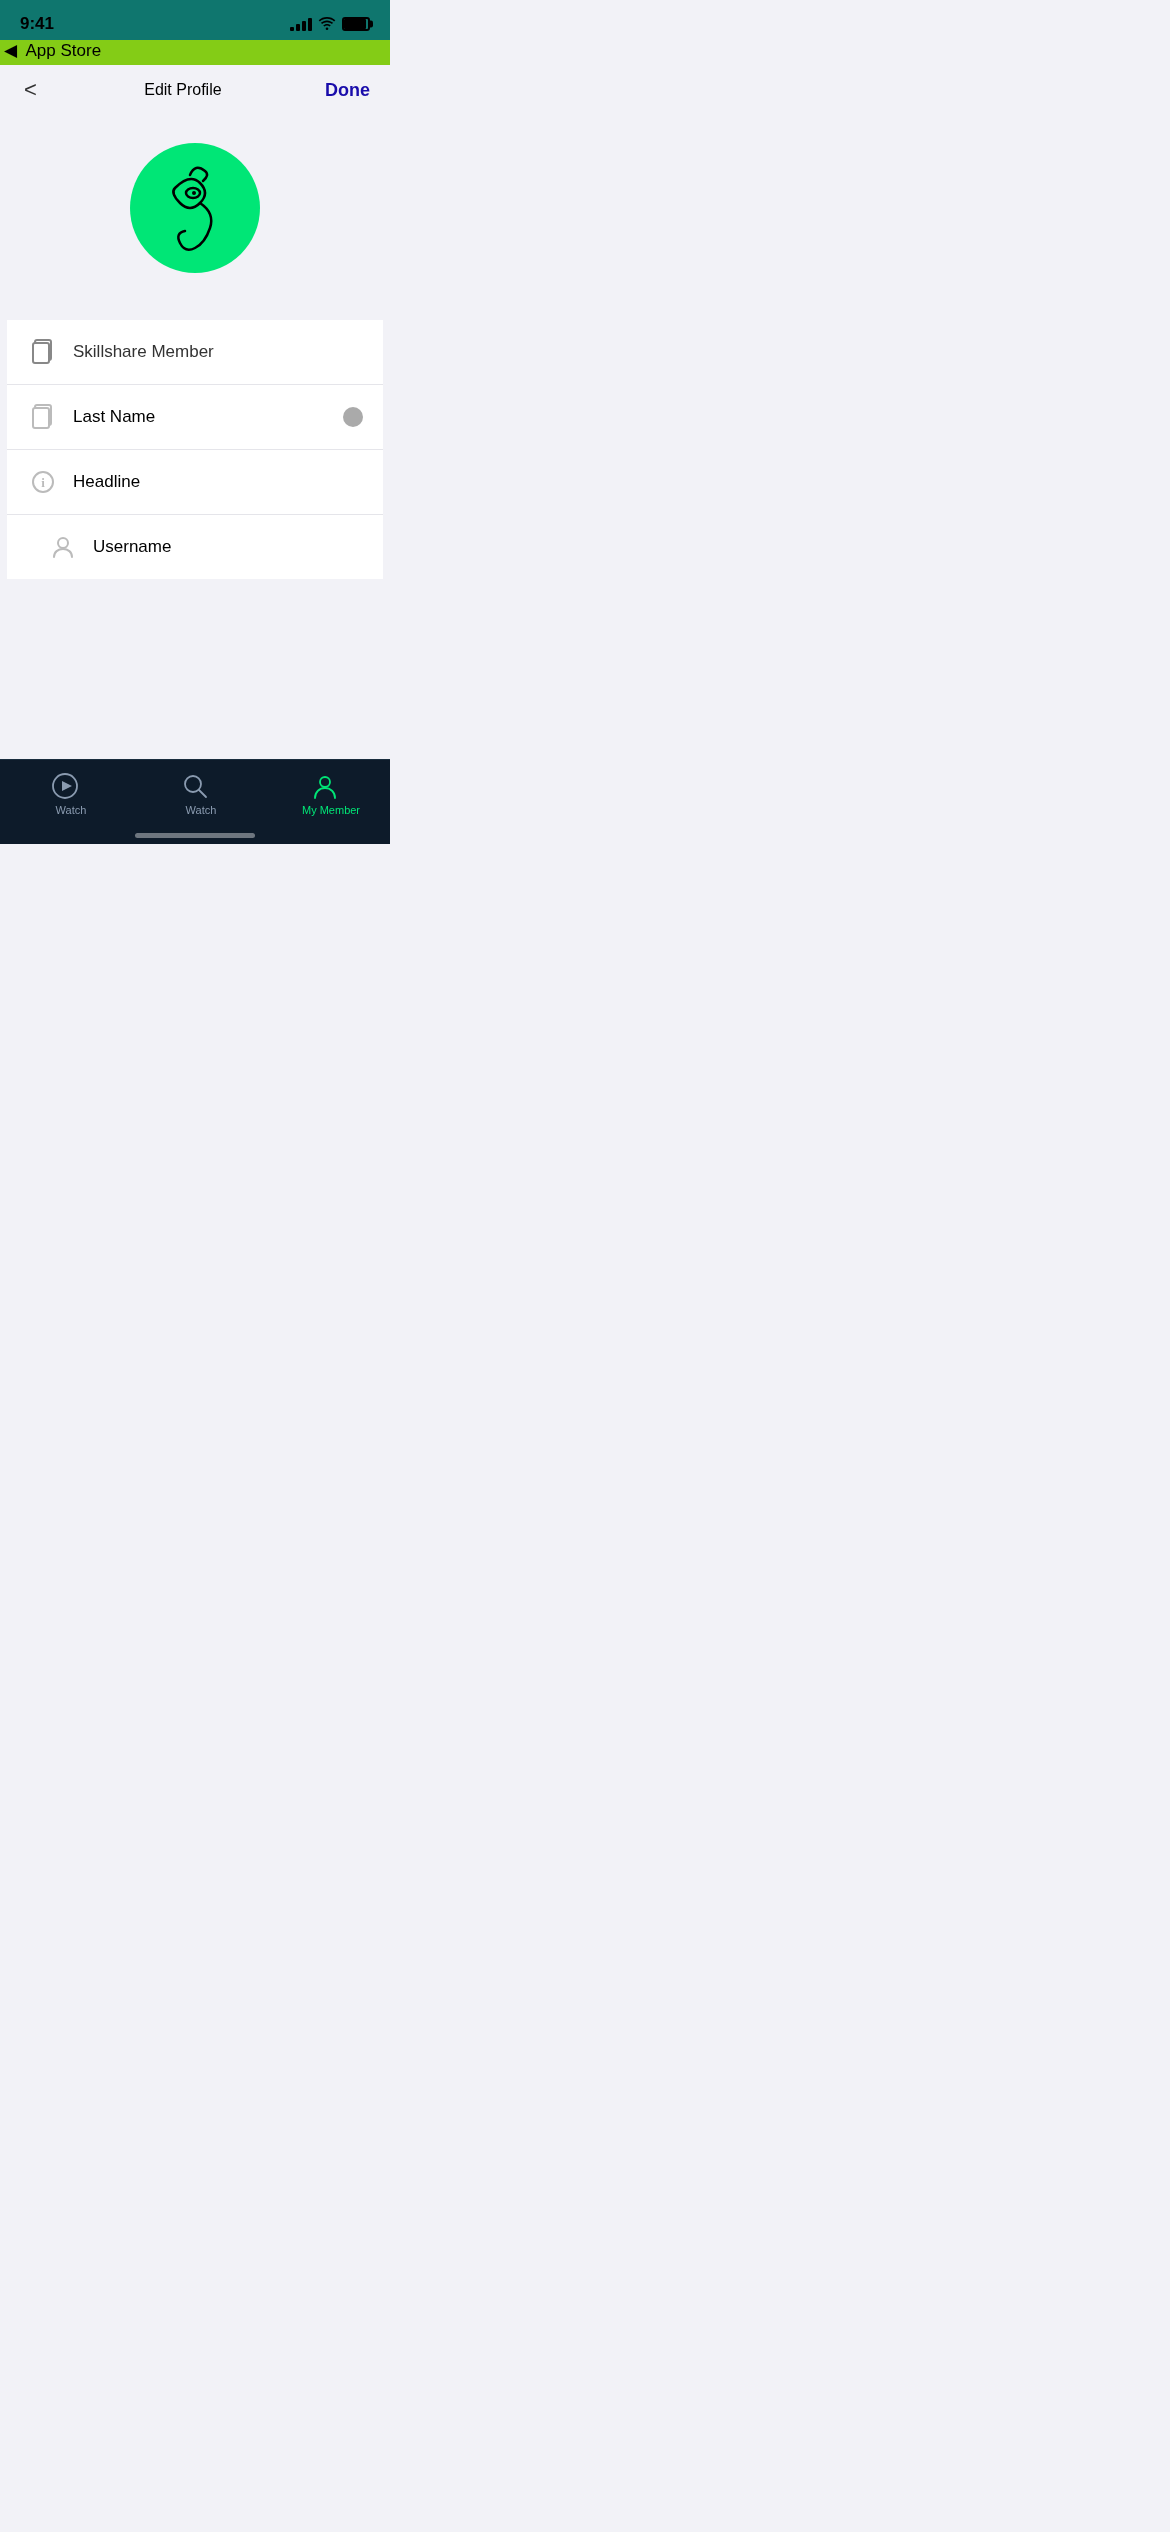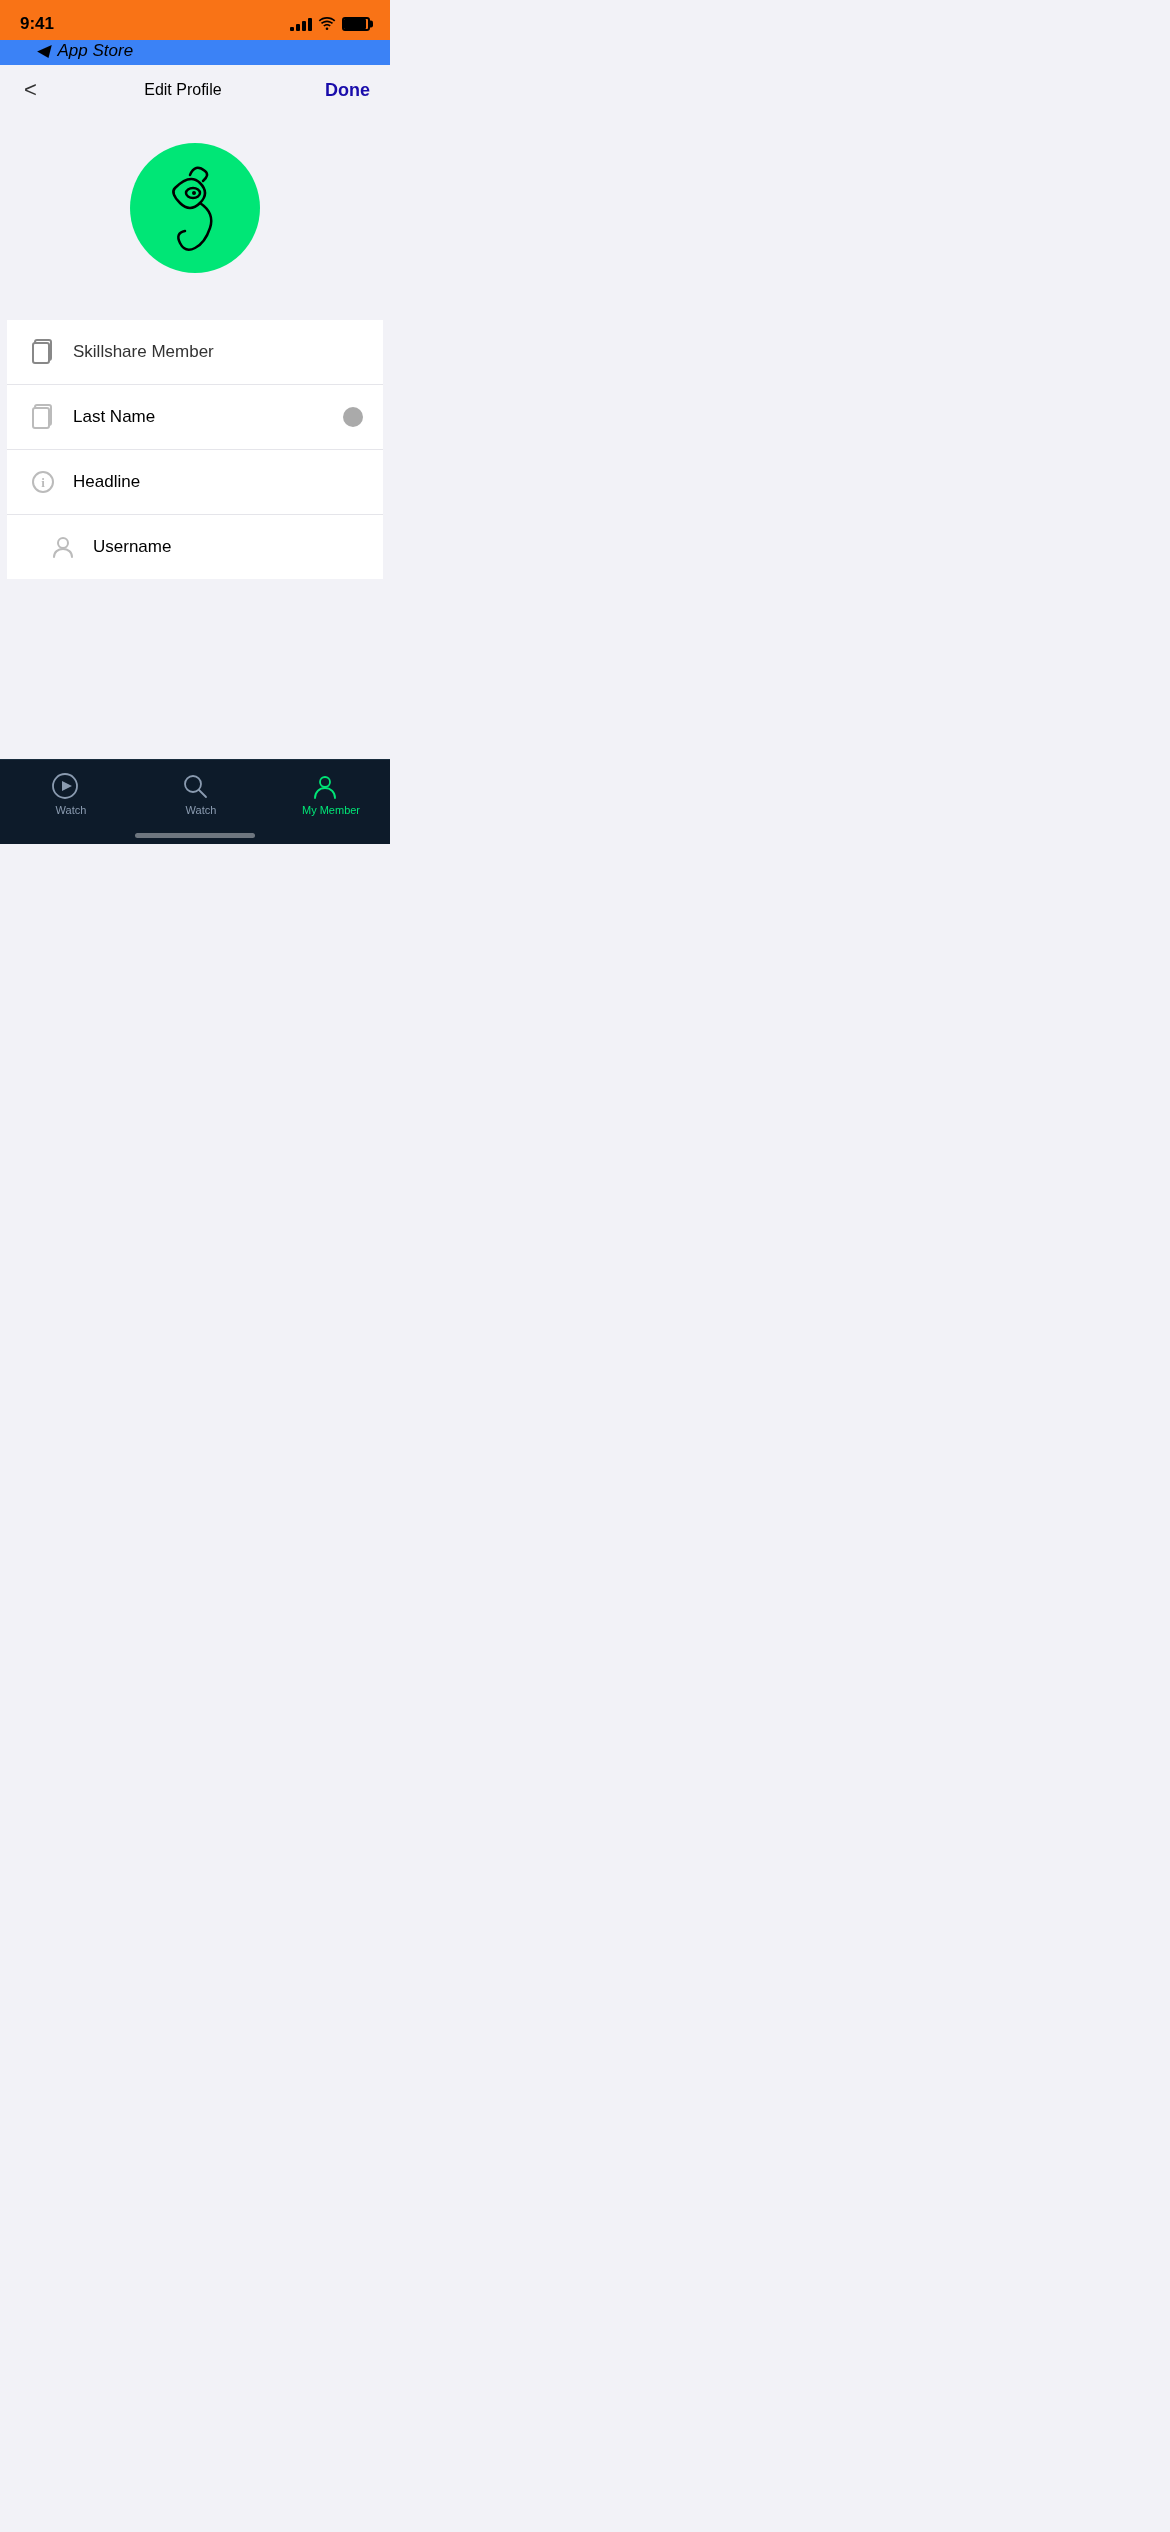--- a/index.html
+++ b/index.html
@@ -13,21 +13,21 @@
       overflow: hidden;
       position: relative;
     }
 
     
     .status-bar {
       display: flex;
       justify-content: space-between;
       align-items: center;
       padding: 14px 20px 6px;
-      background: #f97316;
+      background: #0f766e;
     }
 
     .status-time {
       font-size: 17px;
       font-weight: 600;
       color: #000;
     }
 
     .status-icons {
       display: flex;
@@ -75,23 +75,22 @@
 
     .battery-fill {
       width: 90%;
       height: 100%;
       background: #000;
       border-radius: 1px;
     }
 
     
     .app-store-back {
-      padding: 0 36px 4px;
-      background: #3b82f6;
-      font-style: italic;
+      padding: 0 4px 4px;
+      background: #84cc16;
     }
 
     .app-store-back span {
       font-size: 17px;
       color: #000;
     }
 
     .app-store-back .arrow {
       margin-right: 4px;
     }

